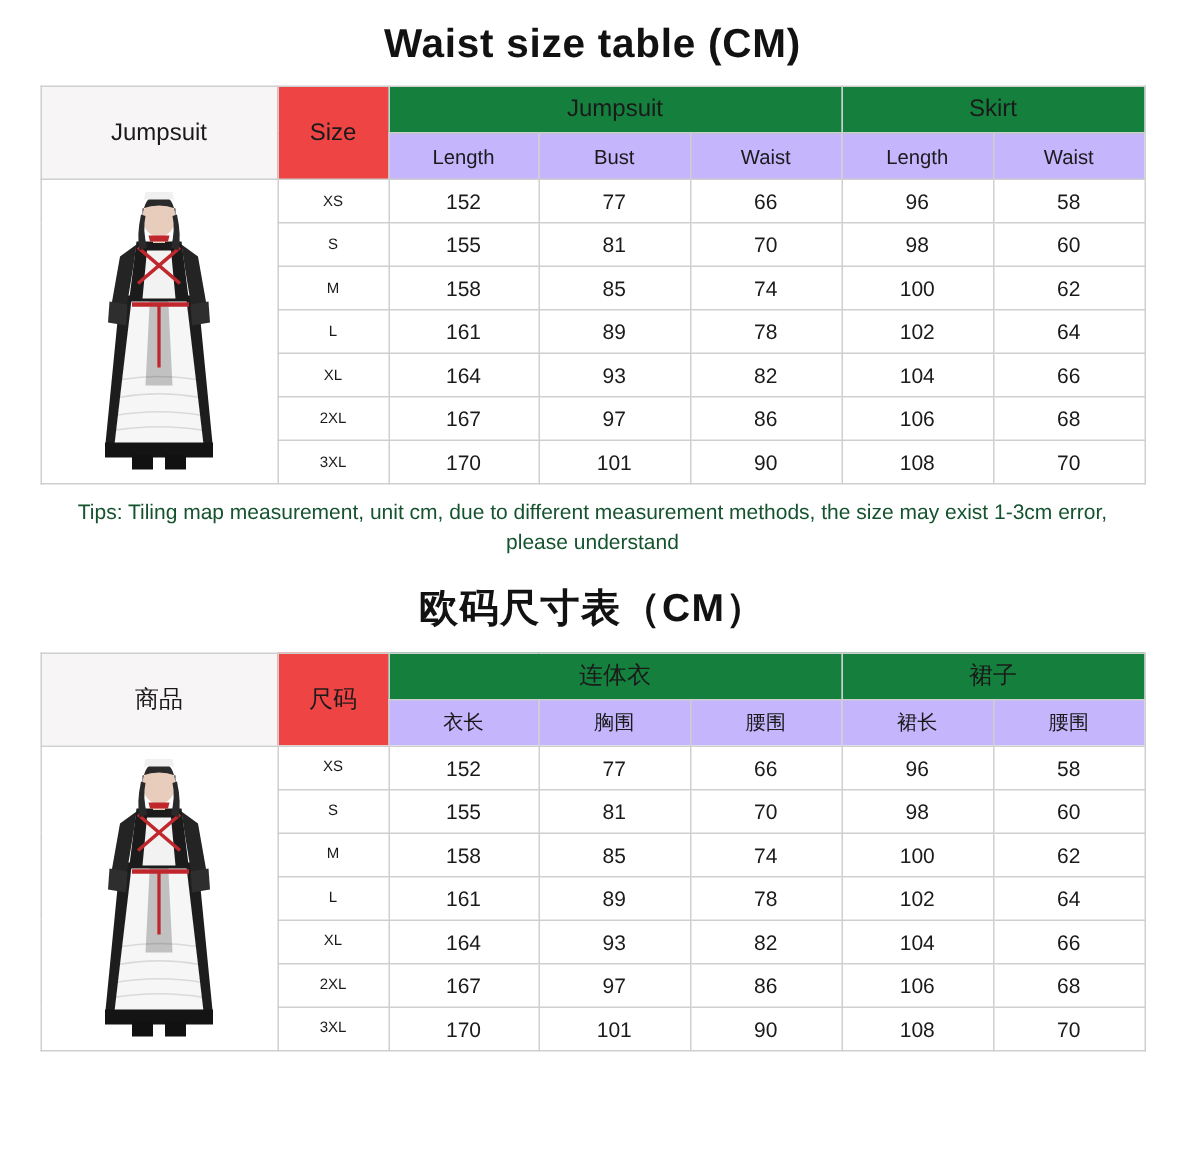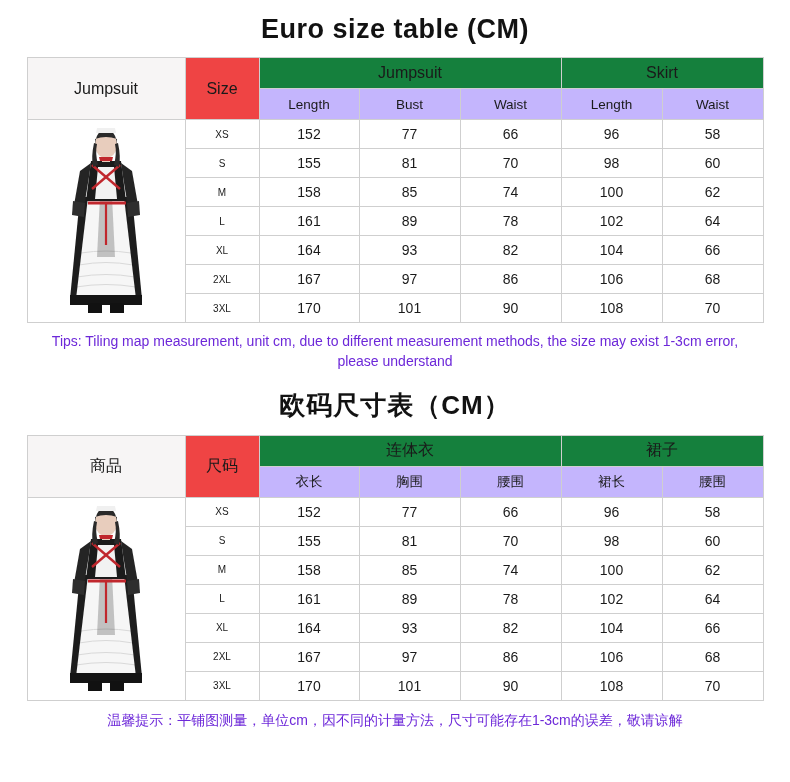--- a/index.html
+++ b/index.html
@@ -73,21 +73,21 @@
     font-size: 10px;
   }
   .img-cell {
     background: #ffffff;
     padding: 0;
   }
   .tips {
     text-align: center;
     font-size: 14px;
     line-height: 1.45;
-    color: #6d28d9;
+    color: #14532d;
     padding: 8px 30px 0 30px;
   }
   .tips.cn {
     font-size: 14px;
     padding-top: 9px;
   }
   
   .dress-wrap {
     width: 100%;
     height: 100%;
@@ -100,21 +100,21 @@
     width: 96px;
     height: 188px;
   }
   .dress svg { display: block; }
 </style>
 </head>
 <body>
 
 <div class="page">
 
-  <div class="title">Euro size table (CM)</div>
+  <div class="title">Waist size table (CM)</div>
 
   <table class="size-table">
     <colgroup>
       <col style="width:158px">
       <col style="width:74px">
       <col style="width:100px">
       <col style="width:101px">
       <col style="width:101px">
       <col style="width:101px">
       <col style="width:101px">
@@ -371,15 +371,14 @@
         <td class="row-cell size-label">3XL</td>
         <td class="row-cell">170</td>
         <td class="row-cell">101</td>
         <td class="row-cell">90</td>
         <td class="row-cell">108</td>
         <td class="row-cell">70</td>
       </tr>
     </tbody>
   </table>
 
-  <div class="tips cn">温馨提示：平铺图测量，单位cm，因不同的计量方法，尺寸可能存在1-3cm的误差，敬请谅解</div>
 
 </div>
 
 </body></html>

